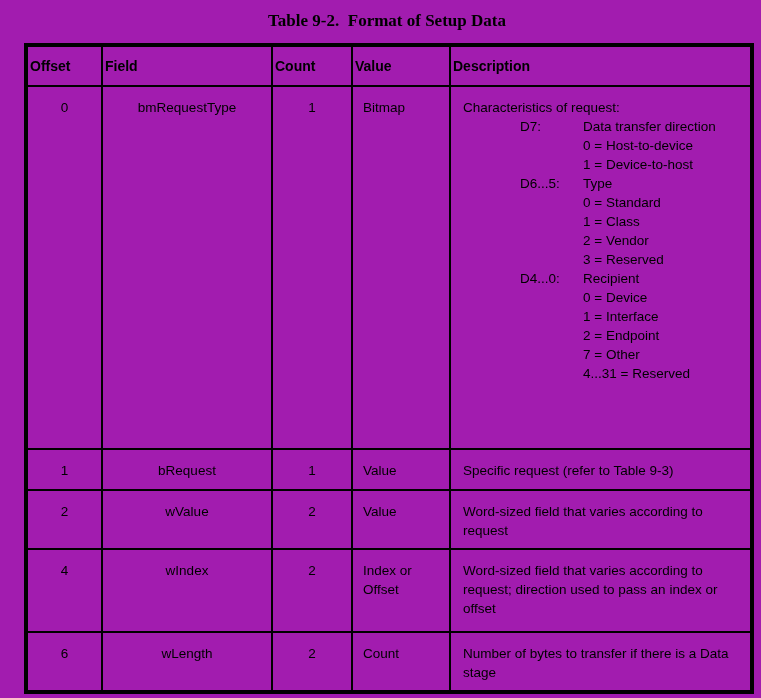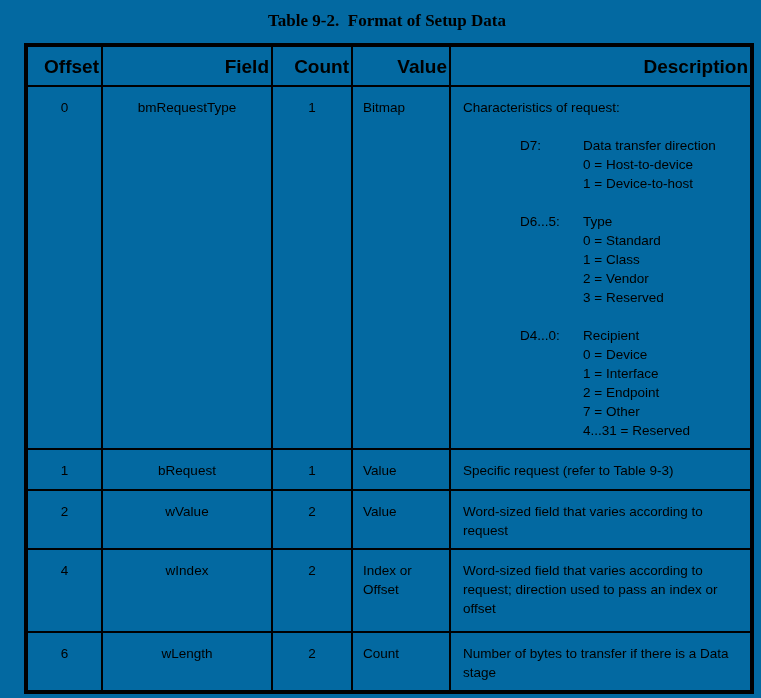--- a/index.html
+++ b/index.html
@@ -1,20 +1,20 @@
 <!DOCTYPE html>
 <html><head>
 <meta charset="utf-8">
 <style>
   html, body { margin: 0; padding: 0; background: #ffffff; }
   .page {
     position: relative;
     width: 761px;
     height: 698px;
-    background: #0369a1;
+    background: #a21caf;
     color: #000000;
     font-family: "Liberation Sans", sans-serif;
     overflow: hidden;
   }
   .doc-title {
     position: absolute;
     top: 11px;
     left: 24px;
     width: 726px;
     margin: 0;
@@ -35,22 +35,22 @@
   }
   .setup-table th, .setup-table td {
     border: 2px solid #000000;
     font-size: 13.5px;
     line-height: 19px;
     overflow: hidden;
   }
   .setup-table th {
     height: 34px;
     font-weight: bold;
-    font-size: 19px;
-    text-align: right;
+    font-size: 14px;
+    text-align: left;
     vertical-align: middle;
     padding: 2px;
   }
   .setup-table td {
     vertical-align: top;
     padding: 11px 2px 8px 2px;
   }
   col.c-offset { width: 76px; }
   col.c-field  { width: 170px; }
   col.c-size   { width: 80px; }
@@ -64,21 +64,20 @@
 
   tr.row-0 { height: 363px; }
   tr.row-1 { height: 41px; }
   tr.row-2 { height: 53px; }
   tr.row-3 { height: 83px; }
   tr.row-4 { height: 55px; }
 
   .desc-block {
     display: flex;
     margin-left: 57px;
-    margin-top: 19px;
   }
   .desc-block-label {
     width: 63px;
     flex: none;
   }
   .desc-block-lines { flex: 1 1 auto; }
 </style>
 </head>
 <body>
 

